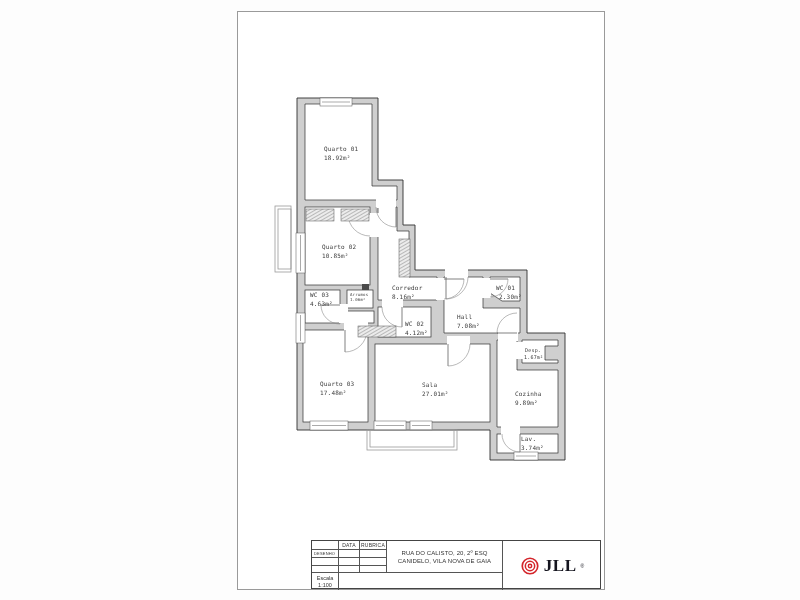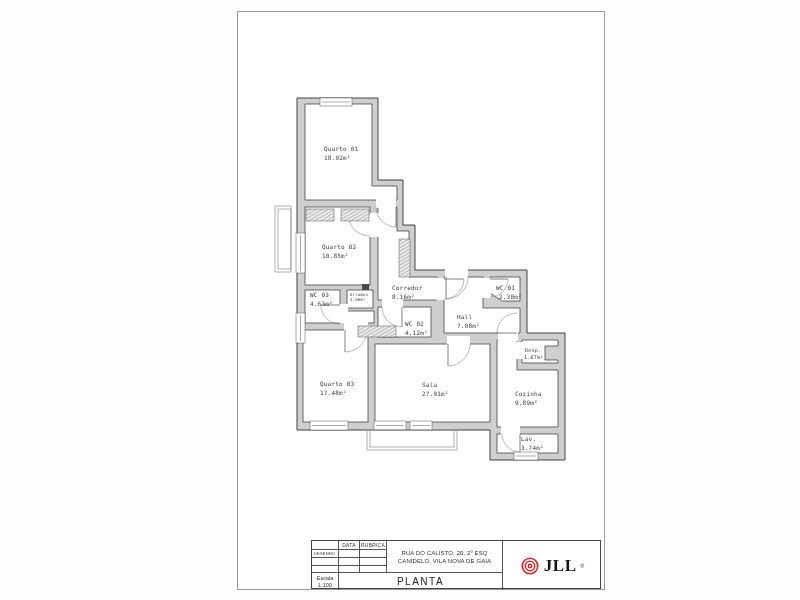--- a/index.html
+++ b/index.html
@@ -182,21 +182,20 @@
   <div class="tb-cell lbl-head" style="left:48px;top:0;width:26px;height:8px;">RUBRICA</div>
   <div class="tb-cell lbl-desenho" style="left:0;top:8px;width:26px;height:8px;">DESENHO</div>
   <div class="tb-cell lbl-address" style="left:75px;top:0;width:115px;height:31px;">
     <span>RUA DO CALISTO, 20, 2º ESQ</span>
     <span>CANIDELO, VILA NOVA DE GAIA</span>
   </div>
   <div class="tb-cell lbl-escala" style="left:0;top:32px;width:26px;height:17px;">
     <span>Escala</span>
     <span>1:100</span>
   </div>
-  <div class="tb-cell lbl-planta" style="left:27px;top:32px;width:163px;height:17px;">PLANTA</div>
   <div class="tb-cell" style="left:191px;top:0;width:98px;height:49px;">
     <span class="logo-wrap">
       <svg width="20" height="20" viewBox="0 0 24 24">
         <circle cx="12" cy="12" r="9.3" fill="none" stroke="#d4252b" stroke-width="2"></circle>
         <circle cx="12" cy="12" r="5.6" fill="none" stroke="#d4252b" stroke-width="1.8"></circle>
         <circle cx="12" cy="12" r="2" fill="none" stroke="#d4252b" stroke-width="1.8"></circle>
       </svg>
       <span class="logo-text">JLL</span>
       <sup class="logo-reg">®</sup>
     </span>

